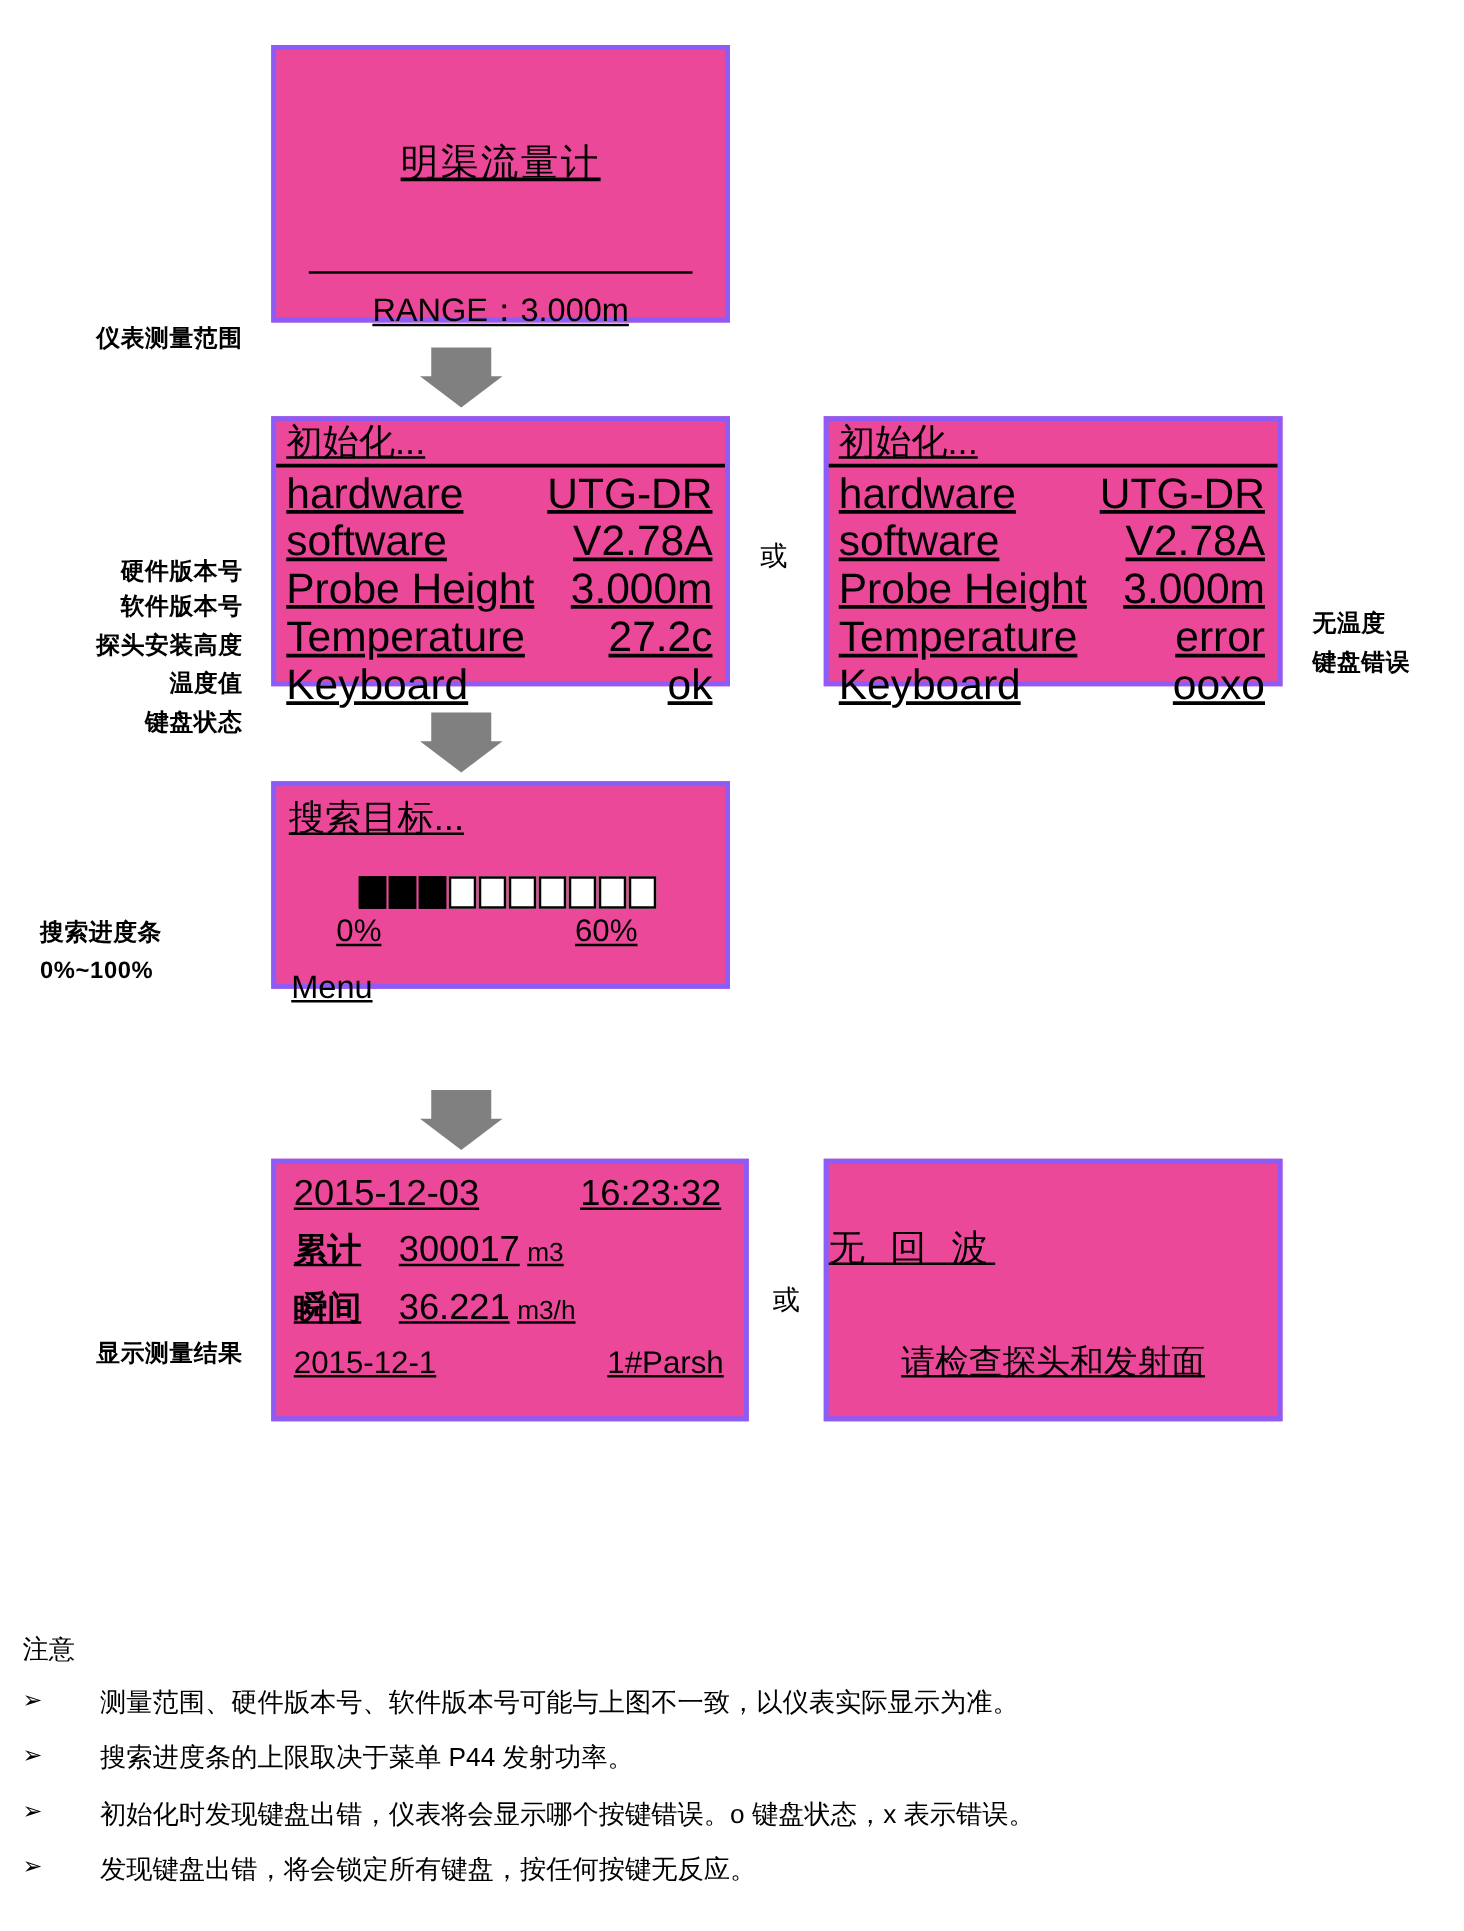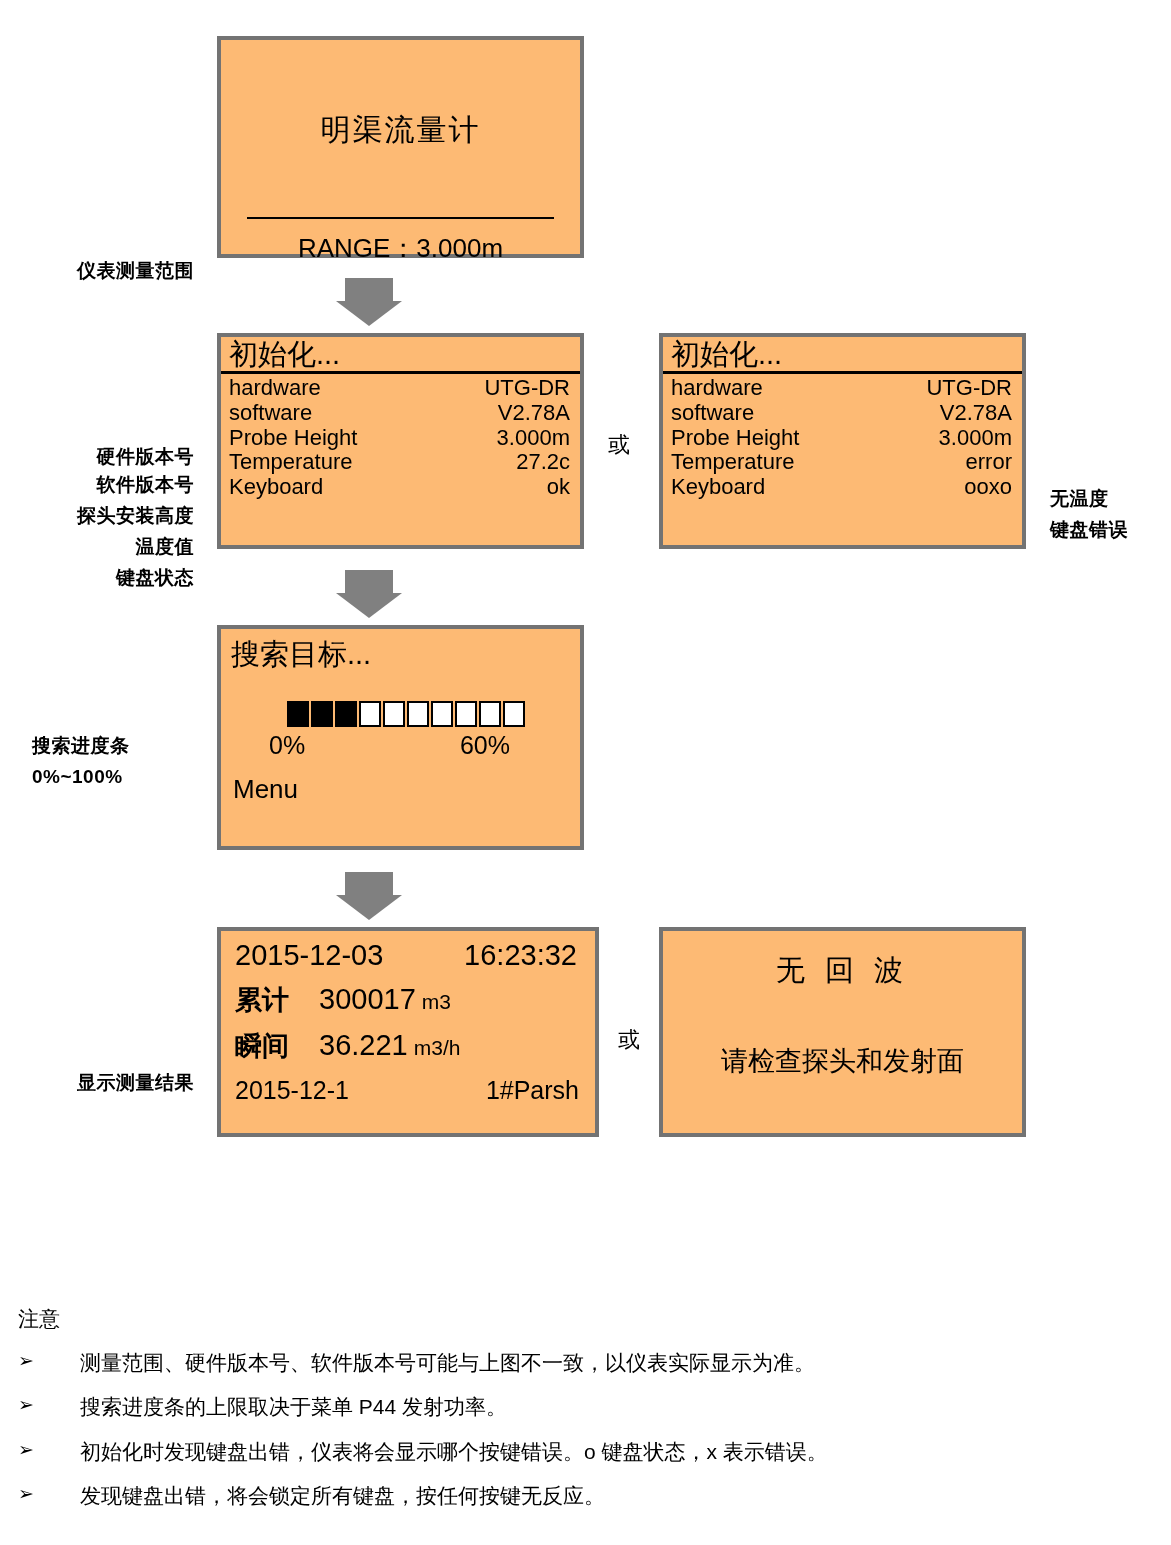--- a/index.html
+++ b/index.html
@@ -12,23 +12,24 @@
     height: 1545px;
     position: relative;
     font-family: "Liberation Sans", sans-serif;
     color: #000000;
     overflow: hidden;
   }
 
   
   .lcd {
     position: absolute;
-    border: 4px solid #737373;
-    background: #fdba74;
+    border: 4px solid #8b5cf6;
+    background: #ec4899;
     box-sizing: border-box;
+    text-decoration: underline;
   }
 
   .lcd-title-big {
     text-align: center;
     font-size: 30px;
     letter-spacing: 2px;
   }
 
   .hr-line {
     border-top: 2px solid #000;
@@ -47,21 +48,21 @@
     padding: 2px 8px 1px 8px;
     border-bottom: 3px solid #000;
     line-height: 1.08;
   }
   .init-rows {
     padding: 2px 10px 0 8px;
   }
   .init-row {
     display: flex;
     justify-content: space-between;
-    font-size: 22px;
+    font-size: 34px;
     line-height: 1.12;
     white-space: nowrap;
     align-items: flex-end;
   }
   .init-row .v { text-align: right; }
 
   
   .search-head {
     font-size: 29px;
     padding: 6px 0 0 10px;
@@ -117,24 +118,23 @@
   }
   .res-bot {
     display: flex;
     justify-content: space-between;
     font-size: 25px;
     padding: 12px 16px 0 14px;
   }
 
   
   .noecho-1 {
-    text-align: center;
     font-size: 29px;
     letter-spacing: 6px;
-    padding-top: 20px;
+    padding-top: 48px;
   }
   .noecho-2 {
     text-align: center;
     font-size: 27px;
     padding-top: 52px;
   }
 
   
   .label {
     position: absolute;
@@ -274,21 +274,21 @@
 </div>
 
 <div class="label" style="left:1050px; top:486px;">无温度</div>
 <div class="label" style="left:1050px; top:517px;">键盘错误</div>
 
 <div class="arrow" style="left:336px; top:570px;">
   <div class="stem"></div>
     <div class="head"></div>
 </div>
 
-<div class="lcd" style="left:217px; top:625px; width:367px; height:225px;">
+<div class="lcd" style="left:217px; top:625px; width:367px; height:166px;">
   <div class="search-head">搜索目标...</div>
   <div class="bar-wrap">
     <div class="cell on"></div>
     <div class="cell on"></div>
     <div class="cell on"></div>
     <div class="cell"></div>
     <div class="cell"></div>
     <div class="cell"></div>
     <div class="cell"></div>
     <div class="cell"></div>

